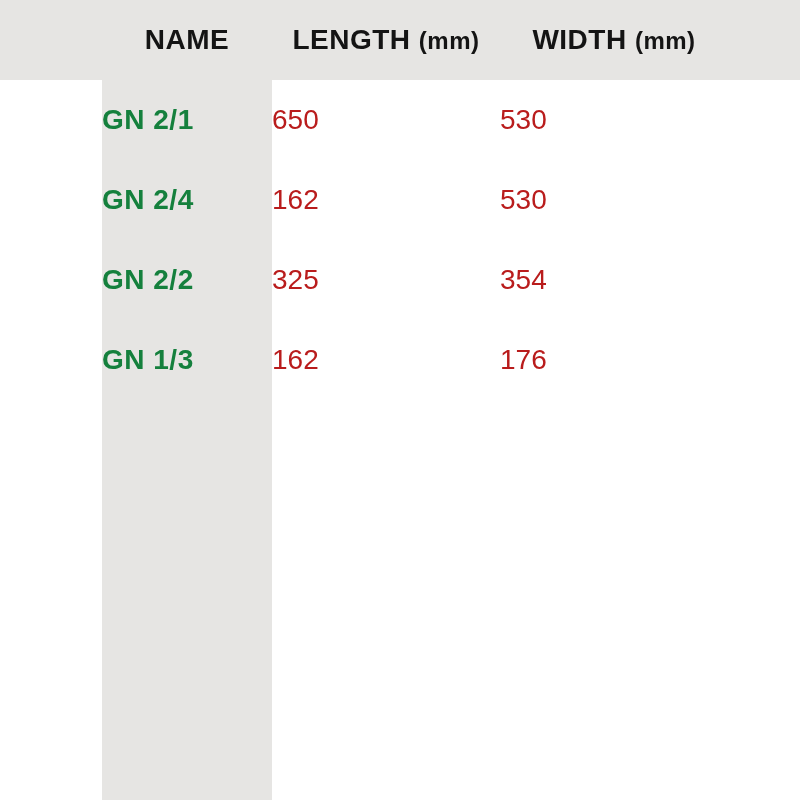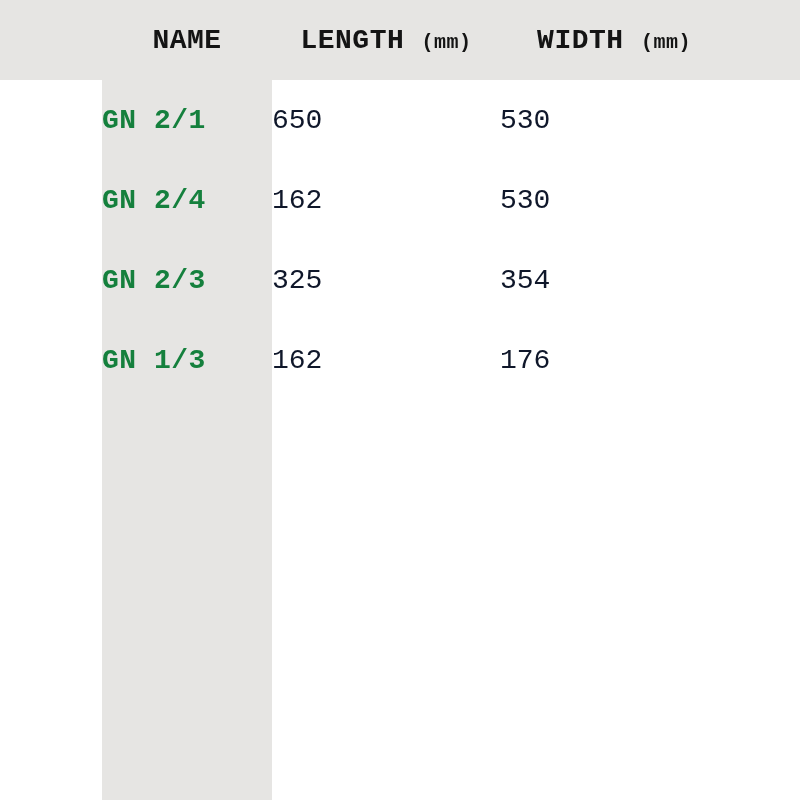--- a/index.html
+++ b/index.html
@@ -53,51 +53,50 @@
   table.spec-table col.c-name { width: 170px; }
   table.spec-table col.c-len { width: 228px; }
   table.spec-table col.c-wid { width: 228px; }
   table.spec-table col.c-tail { width: 72px; }
 
   table.spec-table th,
   table.spec-table td {
     padding: 0;
     margin: 0;
     vertical-align: middle;
-    font-family: Liberation Mono, monospace;
   }
 
   .head-row th {
     height: 80px;
     font-weight: bold;
     font-size: 28px;
     letter-spacing: 0.5px;
     color: #141414;
   }
 
   .head-row th .unit {
-    font-size: 20px;
+    font-size: 24px;
     font-weight: bold;
   }
 
   .body-row td {
     height: 80px;
   }
 
   .cell-name {
     font-weight: bold;
     font-size: 28px;
     letter-spacing: 0.5px;
     color: #15803d;
   }
 
   .cell-num {
     font-weight: normal;
     font-size: 28px;
-    color: #0f172a;
+    color: #b91c1c;
   }
 
   .spacer-cell { font-size: 0; line-height: 0; }
 </style>
 </head>
 <body>
 
 <div class="sheet">
 
   <div class="header-band"></div>
@@ -140,21 +139,21 @@
       </tr>
       <tr class="body-row">
         <td class="spacer-cell"></td>
         <td class="cell-name">GN 2/4</td>
         <td class="cell-num">162</td>
         <td class="cell-num">530</td>
         <td class="spacer-cell"></td>
       </tr>
       <tr class="body-row">
         <td class="spacer-cell"></td>
-        <td class="cell-name">GN 2/3</td>
+        <td class="cell-name">GN 2/2</td>
         <td class="cell-num">325</td>
         <td class="cell-num">354</td>
         <td class="spacer-cell"></td>
       </tr>
       <tr class="body-row">
         <td class="spacer-cell"></td>
         <td class="cell-name">GN 1/3</td>
         <td class="cell-num">162</td>
         <td class="cell-num">176</td>
         <td class="spacer-cell"></td>

